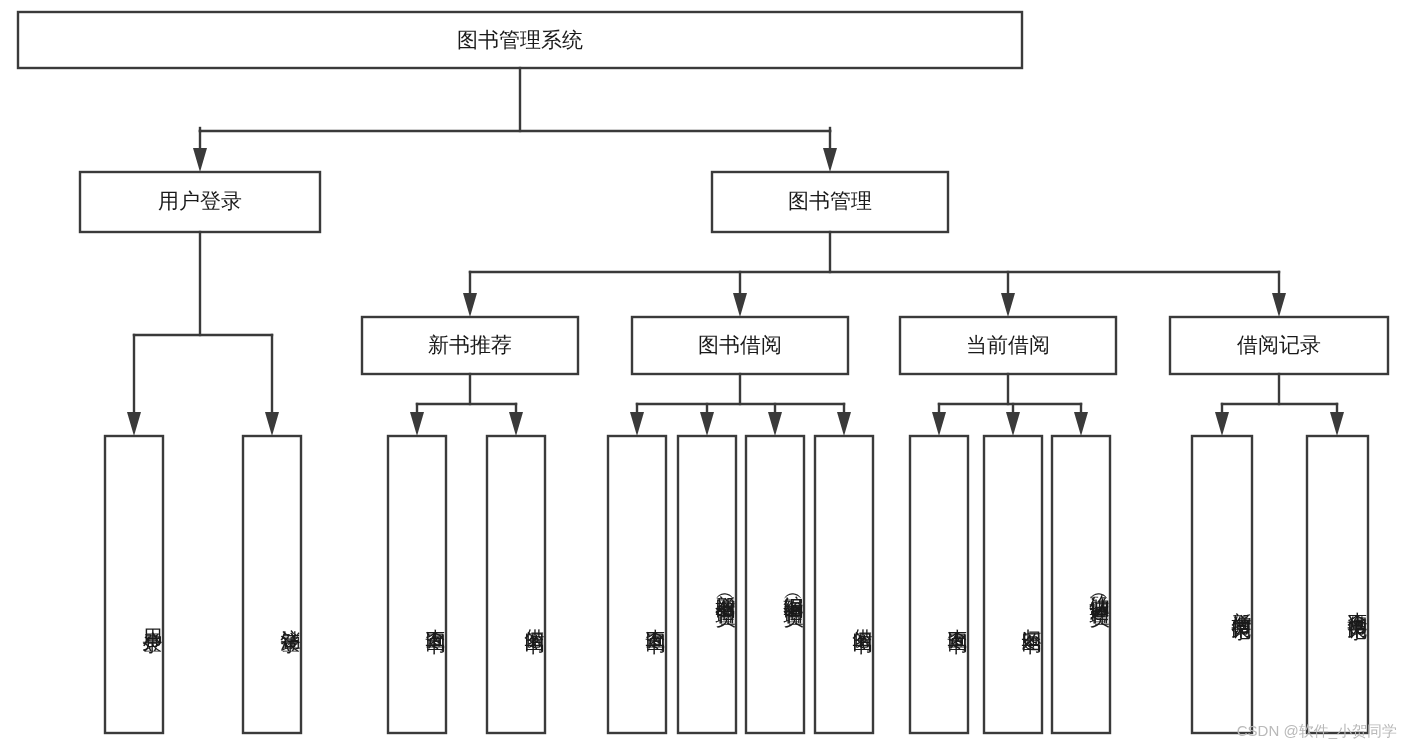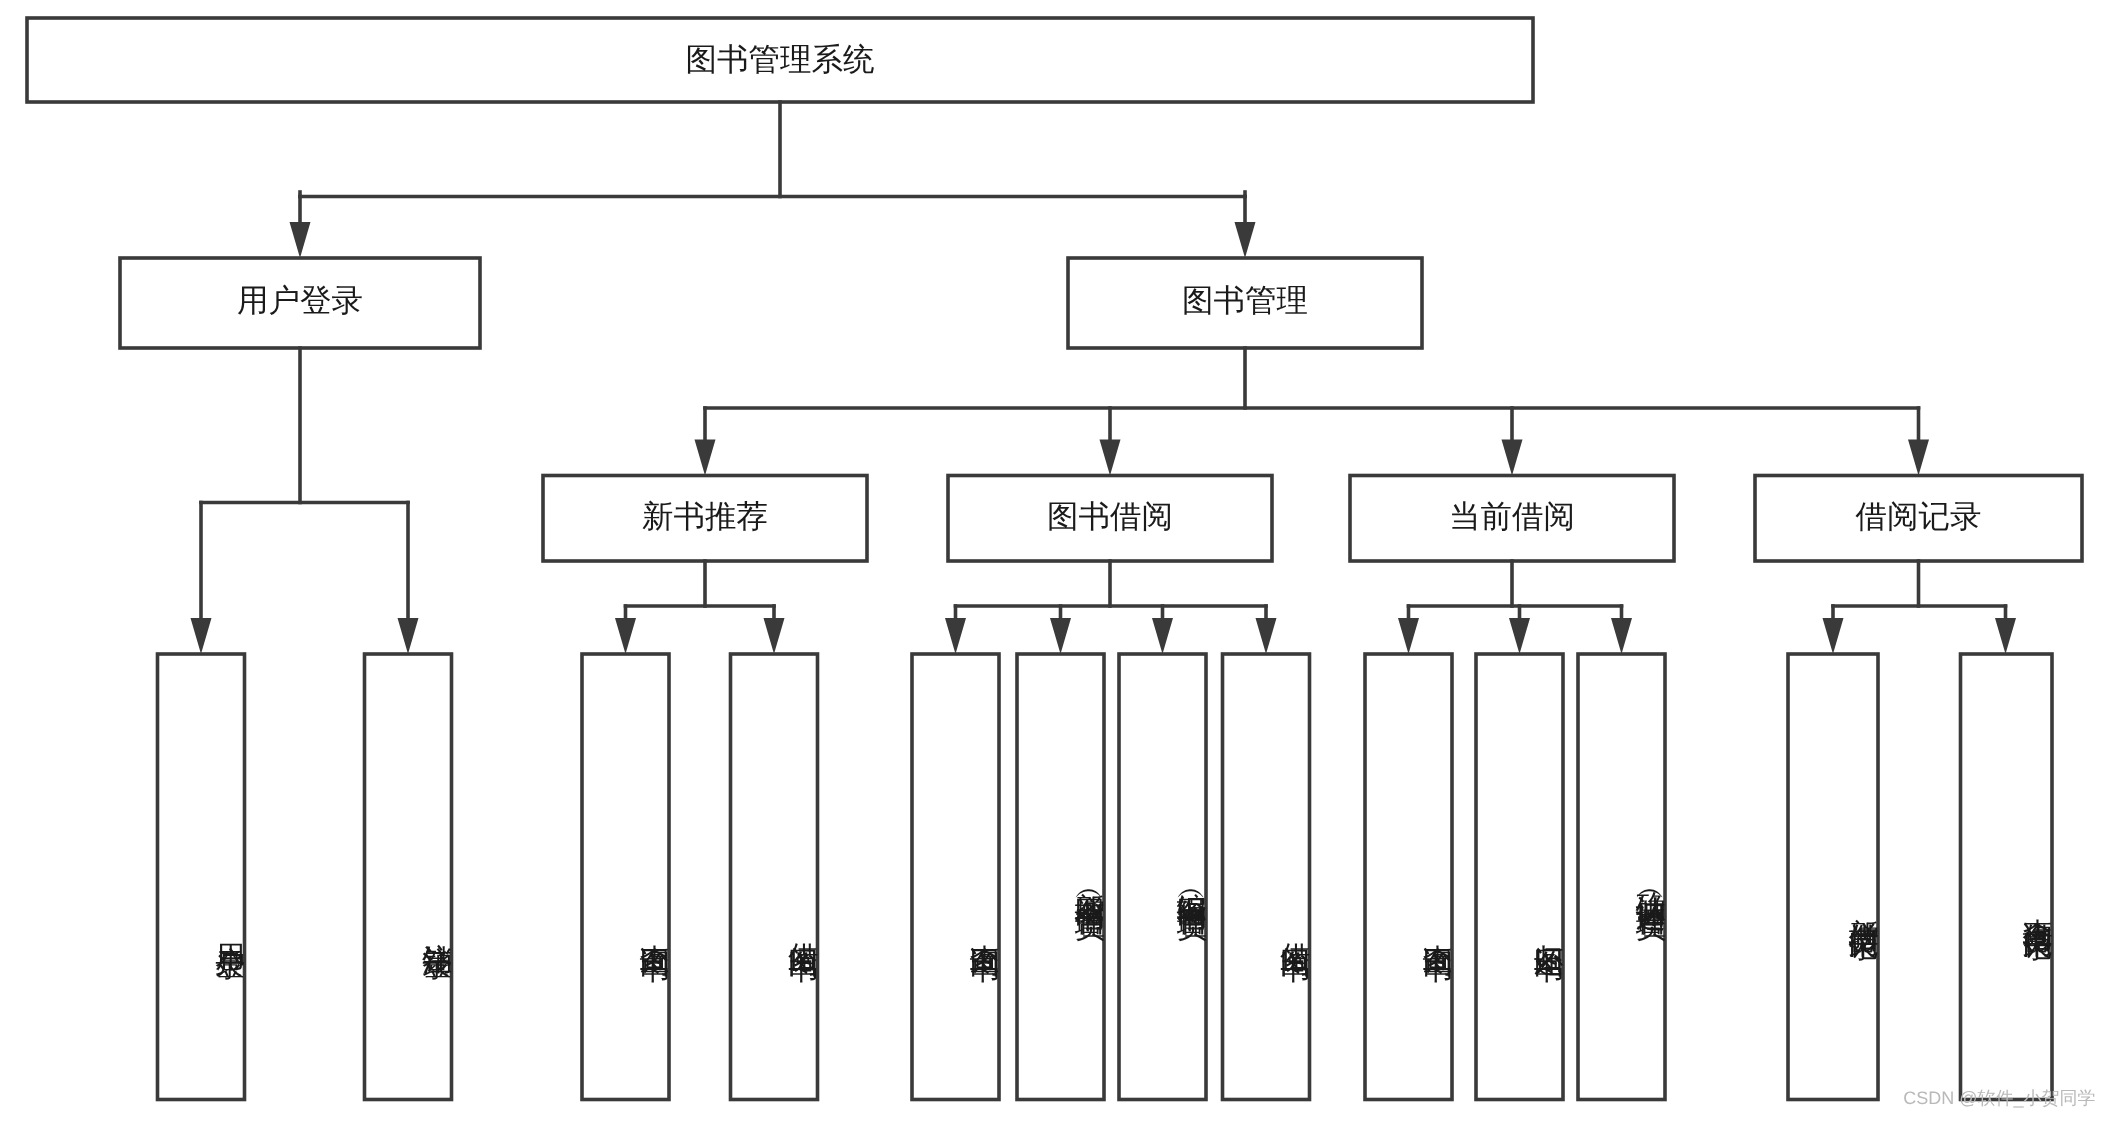--- a/index.html
+++ b/index.html
@@ -60,21 +60,21 @@
     color: #1a1a1a;
     letter-spacing: 2px;
     white-space: nowrap;
     pointer-events: none;
   }
   .watermark {
     position: absolute;
     right: 8px;
     bottom: 6px;
     font-family: "Liberation Sans", "DejaVu Sans", sans-serif;
-    font-size: 12px;
+    font-size: 15px;
     color: #b9b9b9;
     white-space: nowrap;
   }
 </style>
 </head>
 <body>
 
 <div id="diagram-root">
 
   <svg id="tree-svg" viewBox="0 0 1405 747">

